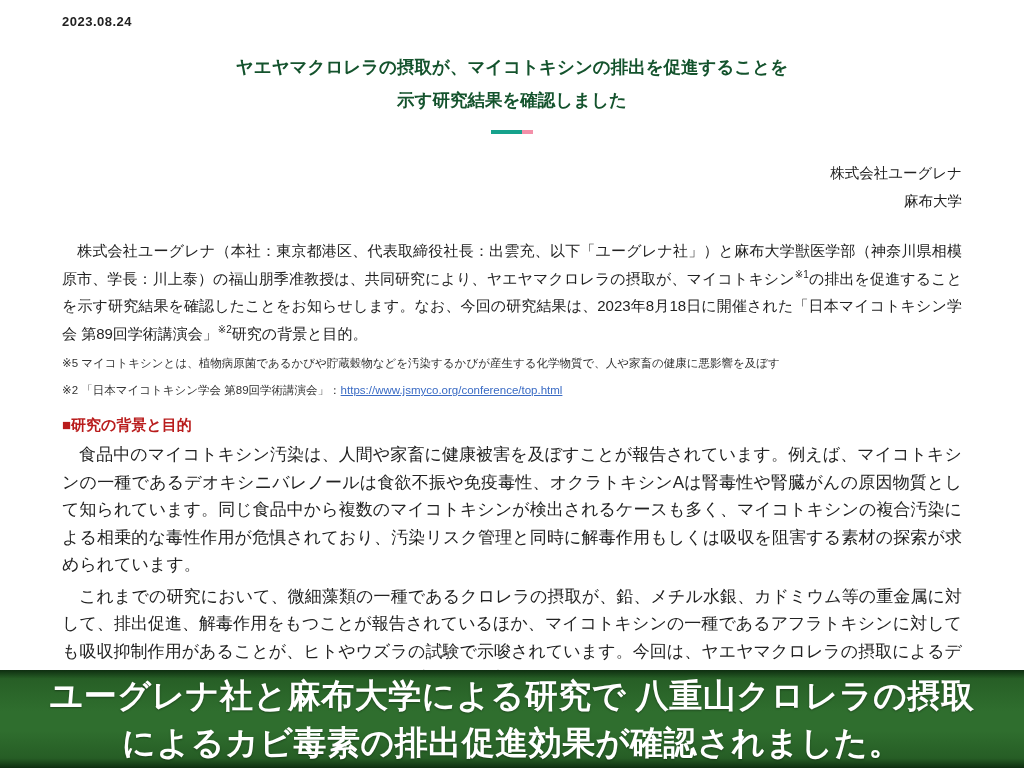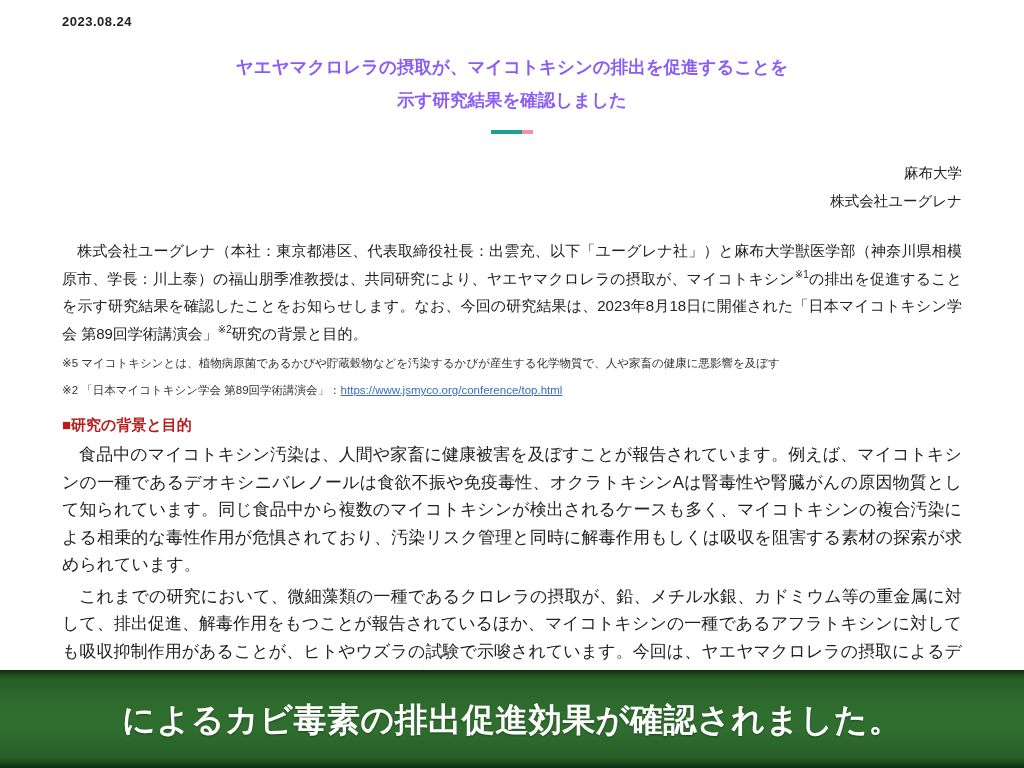--- a/index.html
+++ b/index.html
@@ -4,21 +4,21 @@
 <style>
   * { margin: 0; padding: 0; box-sizing: border-box; }
   html, body { width: 1024px; height: 768px; background: #ffffff; }
   body { font-family: "Liberation Sans", "DejaVu Sans", sans-serif; color: #1c1c1c; }
   .page { position: relative; width: 1024px; height: 768px; overflow: hidden; background: #ffffff; }
   .content { padding: 14px 62px 0 62px; }
 
   .date { font-size: 13px; font-weight: bold; color: #222; letter-spacing: 0.5px; }
 
   .title { margin-top: 22px; text-align: center; font-size: 17.5px; font-weight: bold;
-           line-height: 33px; color: #8b5cf6; }
+           line-height: 33px; color: #14532d; }
 
   .divider { width: 42px; height: 4px; margin: 13px auto 0 auto; display: flex; }
   .divider .teal { width: 31px; height: 4px; background: #16a28c; }
   .divider .pink { width: 11px; height: 4px; background: #f390a9; }
 
   .orgs { margin-top: 25px; text-align: right; font-size: 14.5px; line-height: 28px; color: #222; }
 
   .body-text { margin-top: 22px; font-size: 15px; line-height: 27.5px; color: #222;
                text-align: justify; word-break: break-all; }
   sup.fnref { font-size: 10px; vertical-align: super; line-height: 0; }
@@ -54,34 +54,35 @@
       <span>ヤエヤマクロレラの摂取が、マイコトキシンの排出を促進することを</span><br>
       <span>示す研究結果を確認しました</span>
     </h1>
 
     <div class="divider">
       <span class="teal"></span>
       <span class="pink"></span>
     </div>
 
     <div class="orgs">
+      <div>株式会社ユーグレナ</div>
       <div>麻布大学</div>
-      <div>株式会社ユーグレナ</div>
     </div>
 
     <p class="body-text"><span>　株式会社ユーグレナ（本社：東京都港区、代表取締役社長：出雲充、以下「ユーグレナ社」）と麻布大学獣医学部（神奈川県相模原市、学長：川上泰）の福山朋季准教授は、共同研究により、ヤエヤマクロレラの摂取が、マイコトキシン</span><sup class="fnref">※1</sup><span>の排出を促進することを示す研究結果を確認したことをお知らせします。なお、今回の研究結果は、2023年8月18日に開催された「日本マイコトキシン学会 第89回学術講演会」</span><sup class="fnref">※2</sup><span>研究の背景と目的。</span></p>
 
     <div class="footnotes">
       <p class="footnote">※5 マイコトキシンとは、植物病原菌であるかびや貯蔵穀物などを汚染するかびが産生する化学物質で、人や家畜の健康に悪影響を及ぼす</p>
       <p class="footnote"><span>※2 「日本マイコトキシン学会 第89回学術講演会」：</span><a href="#">https://www.jsmyco.org/conference/top.html</a></p>
     </div>
 
     <h2 class="section-heading">■研究の背景と目的</h2>
 
     <p class="para">　食品中のマイコトキシン汚染は、人間や家畜に健康被害を及ぼすことが報告されています。例えば、マイコトキシンの一種であるデオキシニバレノールは食欲不振や免疫毒性、オクラトキシンAは腎毒性や腎臓がんの原因物質として知られています。同じ食品中から複数のマイコトキシンが検出されるケースも多く、マイコトキシンの複合汚染による相乗的な毒性作用が危惧されており、汚染リスク管理と同時に解毒作用もしくは吸収を阻害する素材の探索が求められています。</p>
     <p class="para">　これまでの研究において、微細藻類の一種であるクロレラの摂取が、鉛、メチル水銀、カドミウム等の重金属に対して、排出促進、解毒作用をもつことが報告されているほか、マイコトキシンの一種であるアフラトキシンに対しても吸収抑制作用があることが、ヒトやウズラの試験で示唆されています。今回は、ヤエヤマクロレラの摂取によるデオキシニバレノールおよびオクラトキシンAに対する毒素排出効果について検証を行いました。</p>
 
   </div>
 
   <div class="banner">
+    <div class="line">ユーグレナ社と麻布大学による研究で 八重山クロレラの摂取</div>
     <div class="line">によるカビ毒素の排出促進効果が確認されました。</div>
   </div>
 </div>
 
 </body></html>

